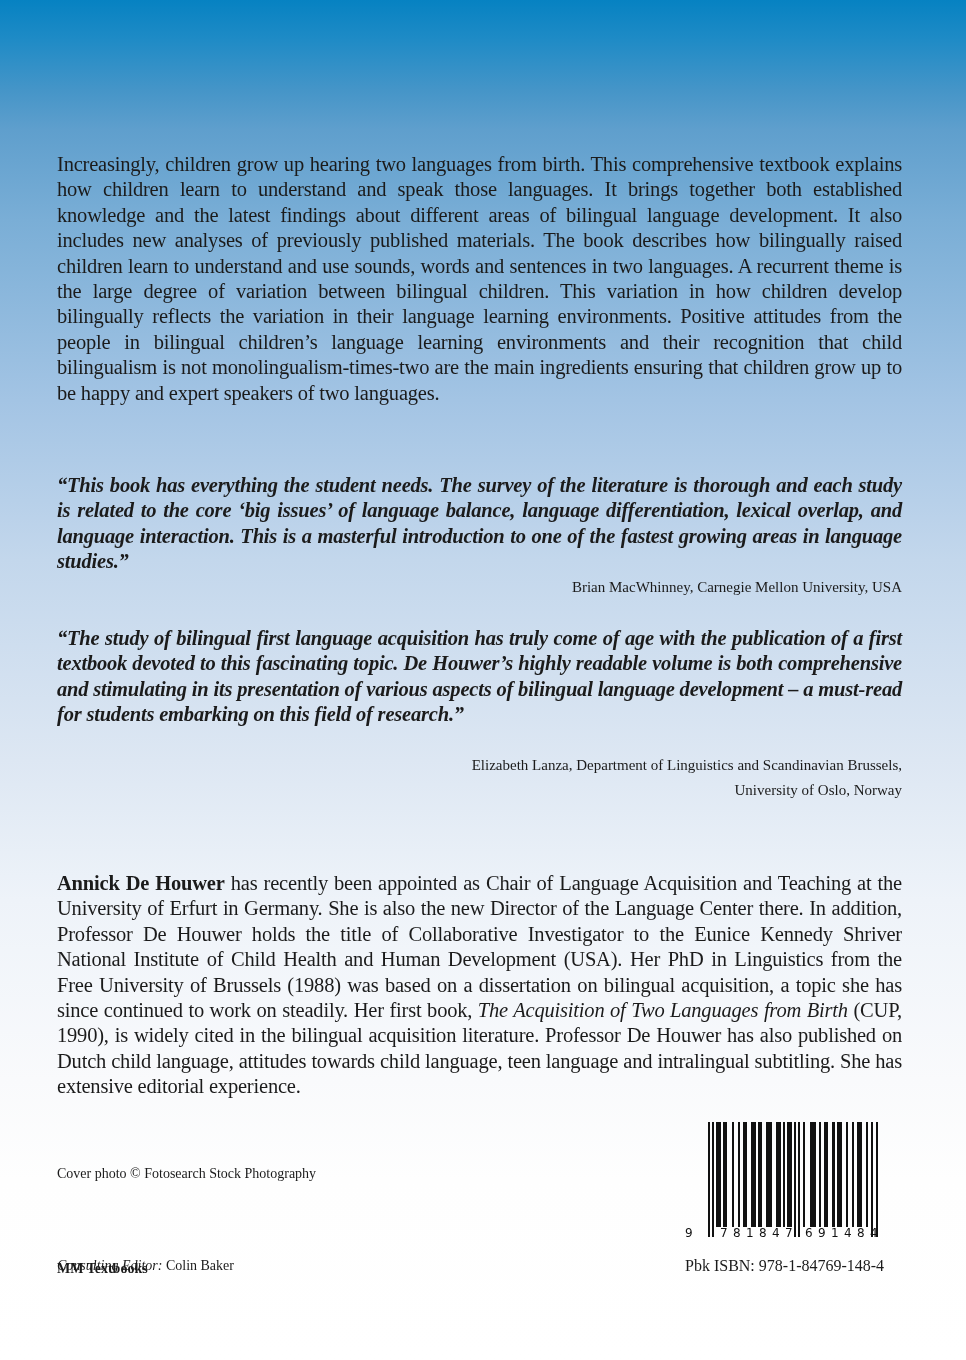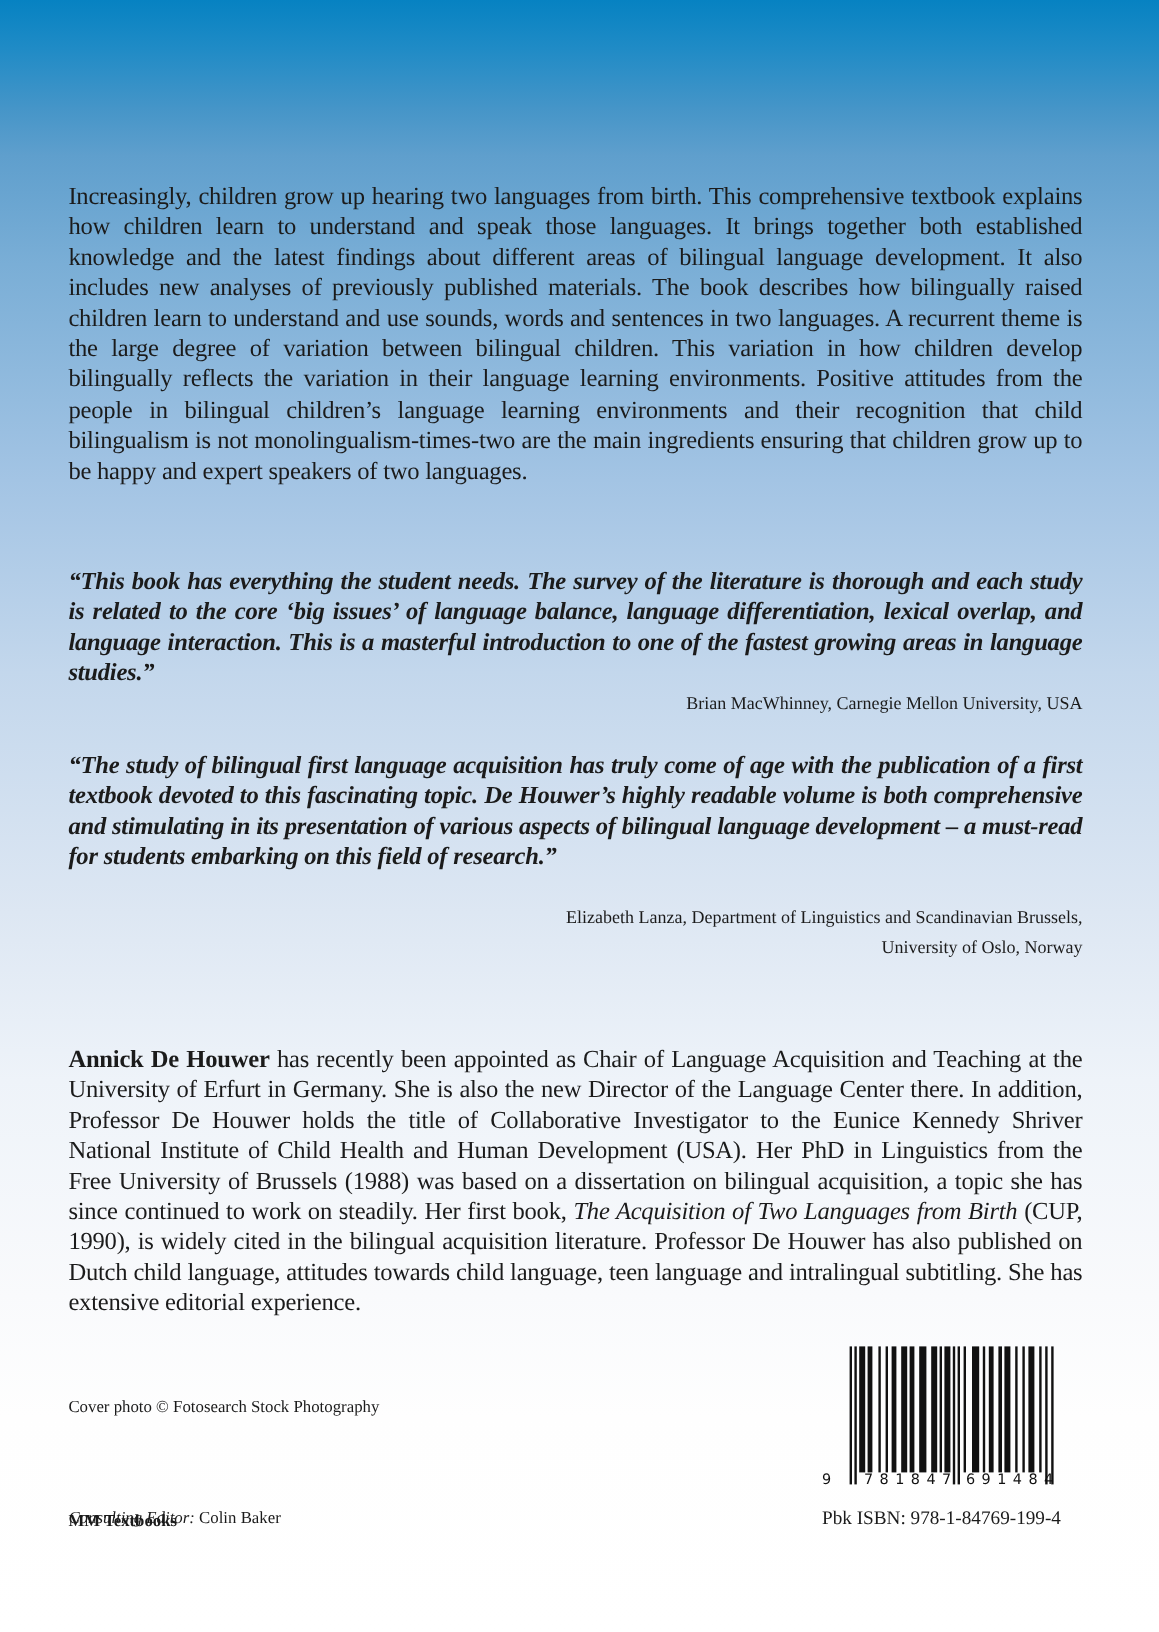--- a/index.html
+++ b/index.html
@@ -92,13 +92,13 @@
   <span class="digit" style="left:79px;">8</span>
   <span class="digit" style="left:92px;">4</span>
   <span class="digit" style="left:105px;">7</span>
   <span class="digit" style="left:125px;">6</span>
   <span class="digit" style="left:138px;">9</span>
   <span class="digit" style="left:151px;">1</span>
   <span class="digit" style="left:164px;">4</span>
   <span class="digit" style="left:177px;">8</span>
   <span class="digit" style="left:190px;">4</span>
 </div>
-<div class="isbn">Pbk ISBN: 978-1-84769-199-4</div>
+<div class="isbn">Pbk ISBN: 978-1-84769-148-4</div>
 
 </body></html>

